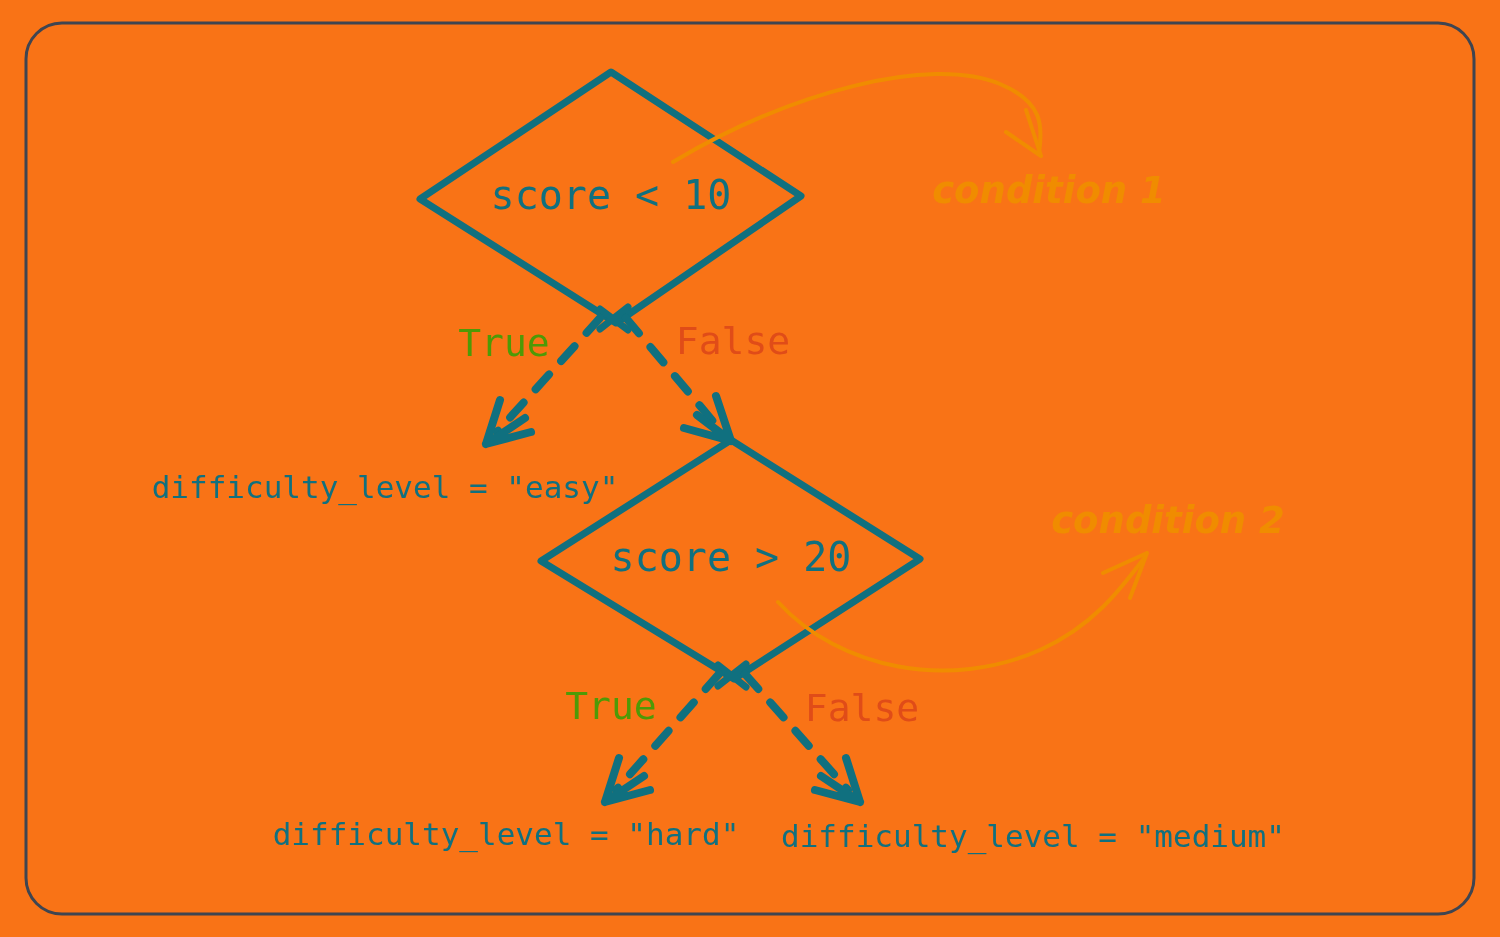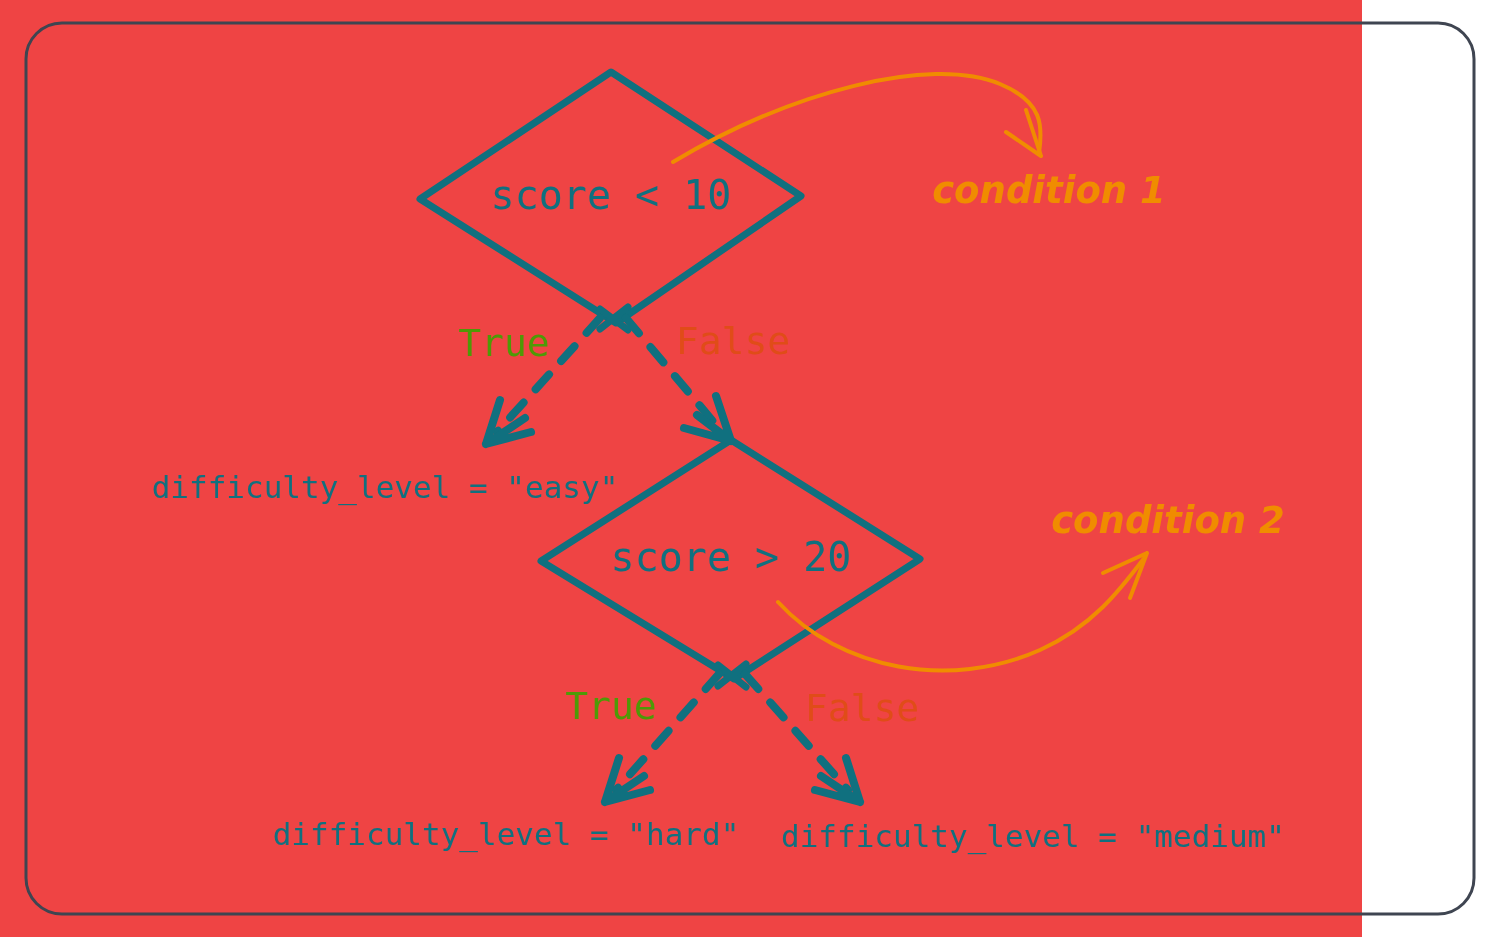--- a/index.html
+++ b/index.html
@@ -8,23 +8,23 @@
     background: #ffffff;
   }
   body {
     width: 1500px;
     height: 937px;
     font-family: "DejaVu Sans", sans-serif;
     overflow: hidden;
   }
   #canvas {
     position: relative;
-    width: 1362px;
+    width: 1500px;
     height: 937px;
-    background: #ef4444;
+    background: #f97316;
   }
   svg.layer {
     position: absolute;
     top: 0;
     left: 0;
     width: 1500px;
     height: 937px;
   }
   .mono-text {
     font-family: "DejaVu Sans Mono", "Liberation Mono", monospace;

